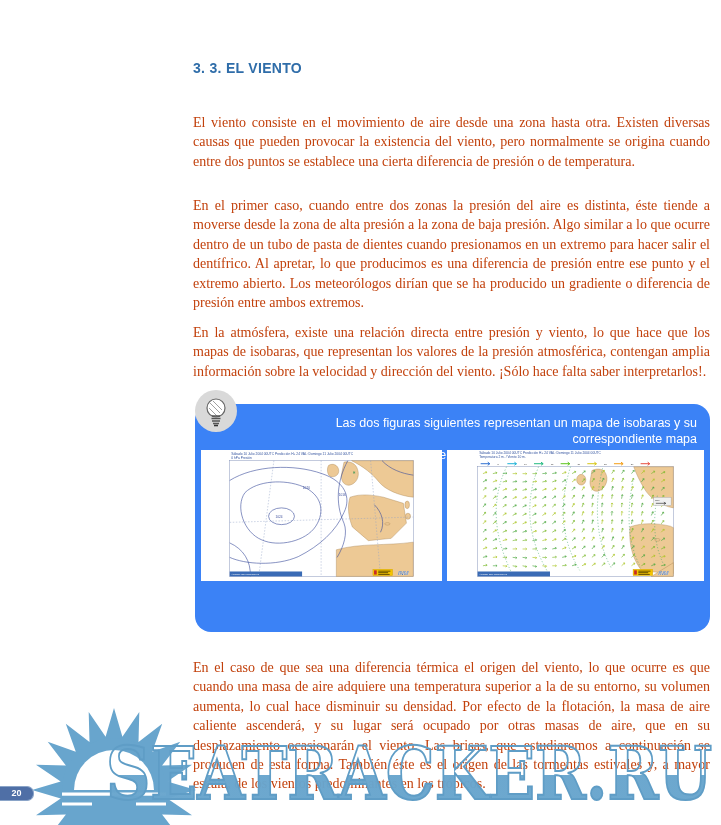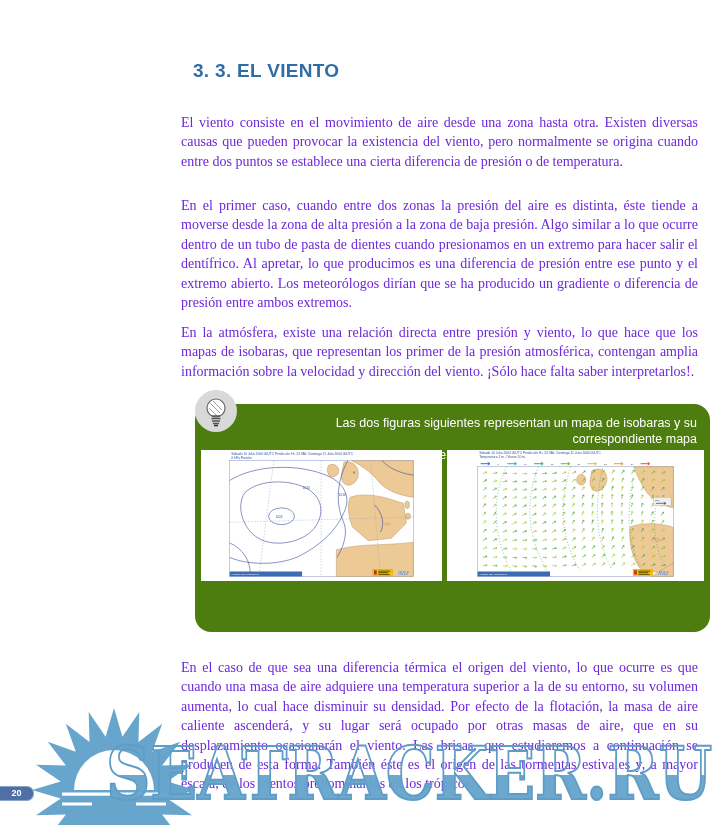--- a/index.html
+++ b/index.html
@@ -1,24 +1,24 @@
 <!DOCTYPE html>
 <html><head>
 <meta charset="utf-8">
 <style>
   html,body{margin:0;padding:0;background:#fff;}
   .page{position:relative;width:721px;height:825px;background:#fff;overflow:hidden;
         font-family:"Liberation Serif",serif;}
   .heading{position:absolute;left:193px;top:60px;font-family:"Liberation Sans",sans-serif;
-           font-weight:bold;font-size:19px;color:#2f6da9;letter-spacing:.3px;}
-  .para{position:absolute;left:181px;width:517px;font-size:14px;line-height:19.4px;
-        text-align:justify;color:#6d28d9;}
+           font-weight:bold;font-size:14px;color:#2f6da9;letter-spacing:.3px;}
+  .para{position:absolute;left:193px;width:517px;font-size:14px;line-height:19.4px;
+        text-align:justify;color:#c2410c;}
   .p1{top:99px}.p2{top:182px}.p3{top:309px}.p4{top:644px}
   .info-box{position:absolute;left:195px;top:404px;width:515px;height:228px;
-            background:#4d7c0f;border-radius:16px;}
+            background:#3b82f6;border-radius:16px;}
   .box-text{position:absolute;top:11px;left:62px;right:13px;color:#fff;
             font-family:"Liberation Sans",sans-serif;font-size:12.5px;line-height:16px;
             text-align:right;}
   .bulb{position:absolute;left:-2px;top:-15px;width:48px;height:50px;}
   .map-panel{position:absolute;top:46px;height:131px;background:#fff;}
   .map-left{left:6px;width:241px;}
   .map-right{left:252px;width:257px;}
   .map-panel svg{display:block;width:100%;height:100%;}
   .maphead{font-size:4.3px;fill:#33539e;font-family:"Liberation Sans",sans-serif;}
   .tiny{font-size:3.2px;font-family:"Liberation Sans",sans-serif;}
@@ -37,21 +37,21 @@
 </style>
 </head>
 <body>
 
 <div class="page">
 
   <div class="heading">3. 3. EL VIENTO</div>
 
   <p class="para p1">El viento consiste en el movimiento de aire desde una zona hasta otra. Existen diversas causas que pueden provocar la existencia del viento, pero normalmente se origina cuando entre dos puntos se establece una cierta diferencia de presión o de temperatura.</p>
   <p class="para p2">En el primer caso, cuando entre dos zonas la presión del aire es distinta, éste tiende a moverse desde la zona de alta presión a la zona de baja presión. Algo similar a lo que ocurre dentro de un tubo de pasta de dientes cuando presionamos en un extremo para hacer salir el dentífrico. Al apretar, lo que producimos es una diferencia de presión entre ese punto y el extremo abierto. Los meteorólogos dirían que se ha producido un gradiente o diferencia de presión entre ambos extremos.</p>
-  <p class="para p3">En la atmósfera, existe una relación directa entre presión y viento, lo que hace que los mapas de isobaras, que representan los primer de la presión atmosférica, contengan amplia información sobre la velocidad y dirección del viento. ¡Sólo hace falta saber interpretarlos!.</p>
+  <p class="para p3">En la atmósfera, existe una relación directa entre presión y viento, lo que hace que los mapas de isobaras, que representan los valores de la presión atmosférica, contengan amplia información sobre la velocidad y dirección del viento. ¡Sólo hace falta saber interpretarlos!.</p>
   <p class="para p4">En el caso de que sea una diferencia térmica el origen del viento, lo que ocurre es que cuando una masa de aire adquiere una temperatura superior a la de su entorno, su volumen aumenta, lo cual hace disminuir su densidad. Por efecto de la flotación, la masa de aire caliente ascenderá, y su lugar será ocupado por otras masas de aire, que en su desplazamiento ocasionarán el viento. Las brisas, que estudiaremos a continuación se producen de esta forma. También éste es el origen de las tormentas estivales y, a mayor escala, de los vientos predominantes en los trópicos.</p>
 
   <div class="info-box">
     <svg class="bulb" viewBox="0 0 48 50">
       <circle cx="23" cy="22" r="21" fill="#d9d9d9"></circle>
       <circle cx="23" cy="19" r="9" fill="#fff" stroke="#666" stroke-width="1.2"></circle>
       <path d="M17 14 L27 24 M20 12 L29 21 M16 19 L24 27" stroke="#888" stroke-width=".8"></path>
       <path d="M19 27 h8 M18.5 29.5 h9 M19 32 h8 M20 34.5 h6" stroke="#555" stroke-width="1.4"></path>
       <path d="M21 36.5 h4" stroke="#333" stroke-width="1.6"></path>
     </svg>

